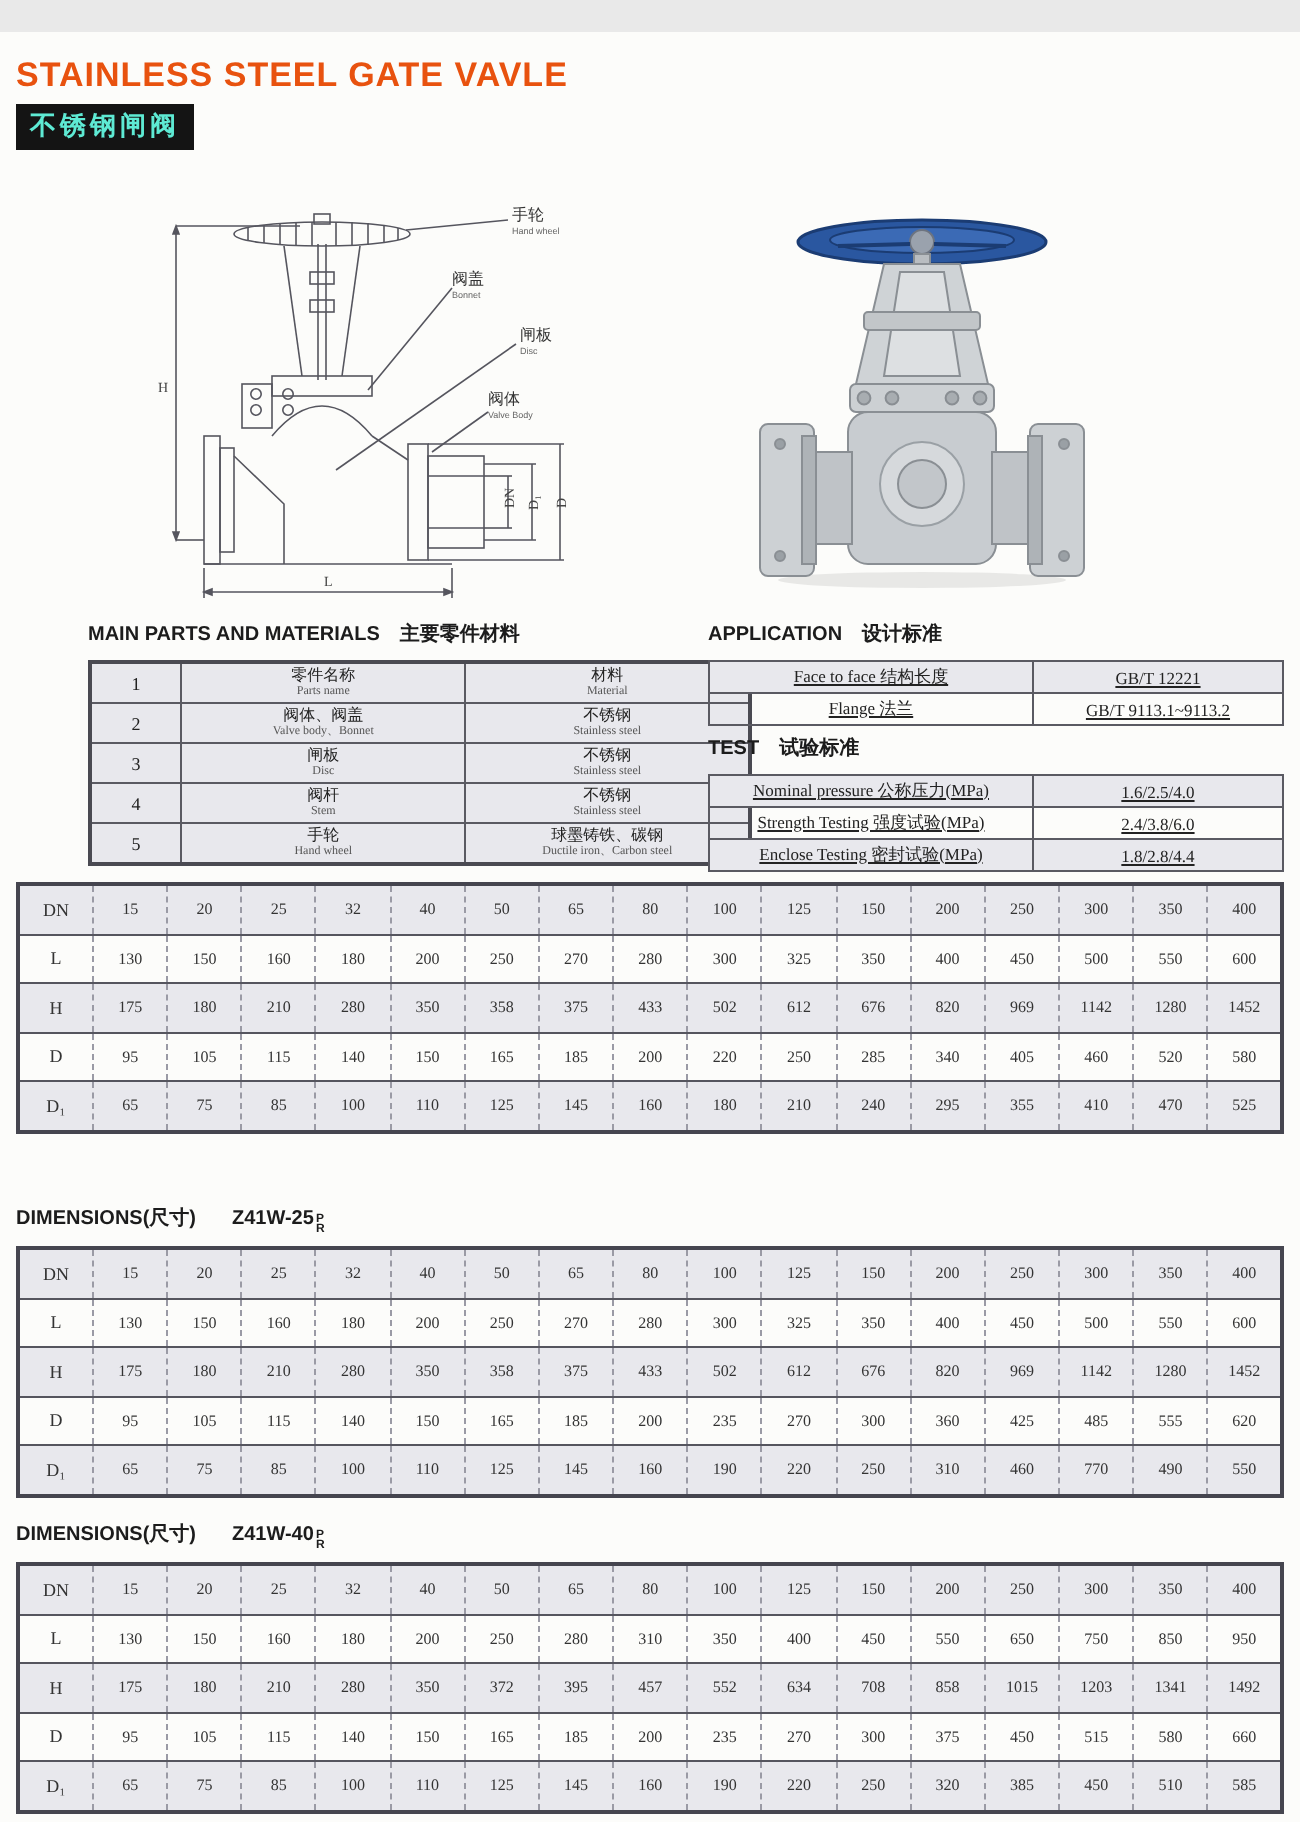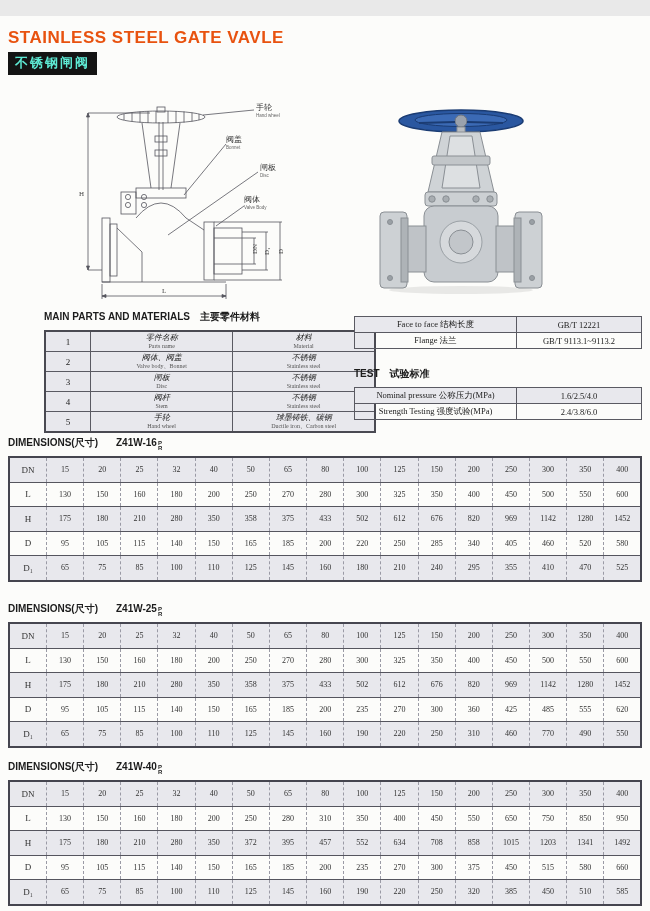--- a/index.html
+++ b/index.html
@@ -23,30 +23,30 @@
   .stack{display:inline-flex;flex-direction:column;font-size:6px;line-height:5px;
          font-weight:bold;vertical-align:1px;margin-left:1px;}
 
   
   .parts-sec{position:absolute;left:8px;top:294px;width:332px;padding-left:36px;}
   .parts-table{margin-top:6px;width:332px;border-collapse:collapse;table-layout:fixed;
                border:2px solid #4a4a52;}
   .parts-table td{border:1px solid #5a5a62;background:var(--shade);text-align:center;
                   padding:1px 2px;vertical-align:middle;}
   .parts-table td:nth-child(1){width:40px;font-family:"Liberation Serif",serif;font-size:9px;}
-  .parts-table .cn{font-size:8px;line-height:10px;color:#222;font-style:italic;}
+  .parts-table .cn{font-size:8px;line-height:10px;color:#222;}
   .parts-table .en{font-size:6px;line-height:7px;color:#555;font-family:"Liberation Serif",serif;}
 
   
   .app-sec{position:absolute;left:354px;top:294px;width:288px;}
   .test-sec{position:absolute;left:354px;top:351px;width:288px;}
   .kv-table{margin-top:6px;width:288px;border-collapse:collapse;table-layout:fixed;
             border:1.8px solid #4a4a52;font-family:"Liberation Serif",serif;}
   .kv-table td{border:1px solid #5a5a62;font-size:8.5px;height:15px;text-align:center;
-               padding:0 3px;}
+               padding:0 3px;text-decoration:underline;}
   .kv-table td.k{width:54%;}
   .kv-table tr:nth-child(odd) td{background:var(--shade);}
 
   
   .dim-sec{position:absolute;left:8px;width:634px;}
   .dim-sec.d0{top:420px;} .dim-sec.d1{top:586px;} .dim-sec.d2{top:744px;}
   .dim-table{margin-top:5px;width:634px;border-collapse:collapse;table-layout:fixed;
              border:2px solid #45454f;font-family:"Liberation Serif",serif;}
   .dim-table td{height:23.5px;text-align:center;font-size:8px;color:#333;
                 border-right:1px dashed #9a9aa5;padding:0;}
@@ -273,20 +273,23 @@
             <td>
               <div class="cn">球墨铸铁、碳钢</div>
               <div class="en">Ductile iron、Carbon steel</div>
             </td>
           </tr>
         </tbody>
     </table>
   </section>
 
   <section class="app-sec">
+    <div class="sec-head">
+      <span>APPLICATION</span><span class="cnpart">设计标准</span>
+    </div>
     <table class="kv-table">
       <tbody>
           <tr>
             <td class="k">Face to face 结构长度</td>
             <td class="v">GB/T 12221</td>
           </tr>
           <tr>
             <td class="k">Flange 法兰</td>
             <td class="v">GB/T 9113.1~9113.2</td>
           </tr>
@@ -301,31 +304,29 @@
     <table class="kv-table">
       <tbody>
           <tr>
             <td class="k">Nominal pressure 公称压力(MPa)</td>
             <td class="v">1.6/2.5/4.0</td>
           </tr>
           <tr>
             <td class="k">Strength Testing 强度试验(MPa)</td>
             <td class="v">2.4/3.8/6.0</td>
           </tr>
+          <tr>
+            <td class="k">Enclose Testing 密封试验(MPa)</td>
+            <td class="v">1.8/2.8/4.4</td>
+          </tr>
         </tbody>
     </table>
   </section>
 
   <section class="dim-sec d0">
-    <div class="sec-head">
-      <span>DIMENSIONS(尺寸)</span><span class="model"><span>Z41W-16</span><span class="stack">
-            <span>P</span>
-            <span>R</span>
-          </span></span>
-    </div>
     <table class="dim-table">
       <tbody>
           <tr>
             <td class="lbl">DN</td>
             <td>15</td>
             <td>20</td>
             <td>25</td>
             <td>32</td>
             <td>40</td>
             <td>50</td>

